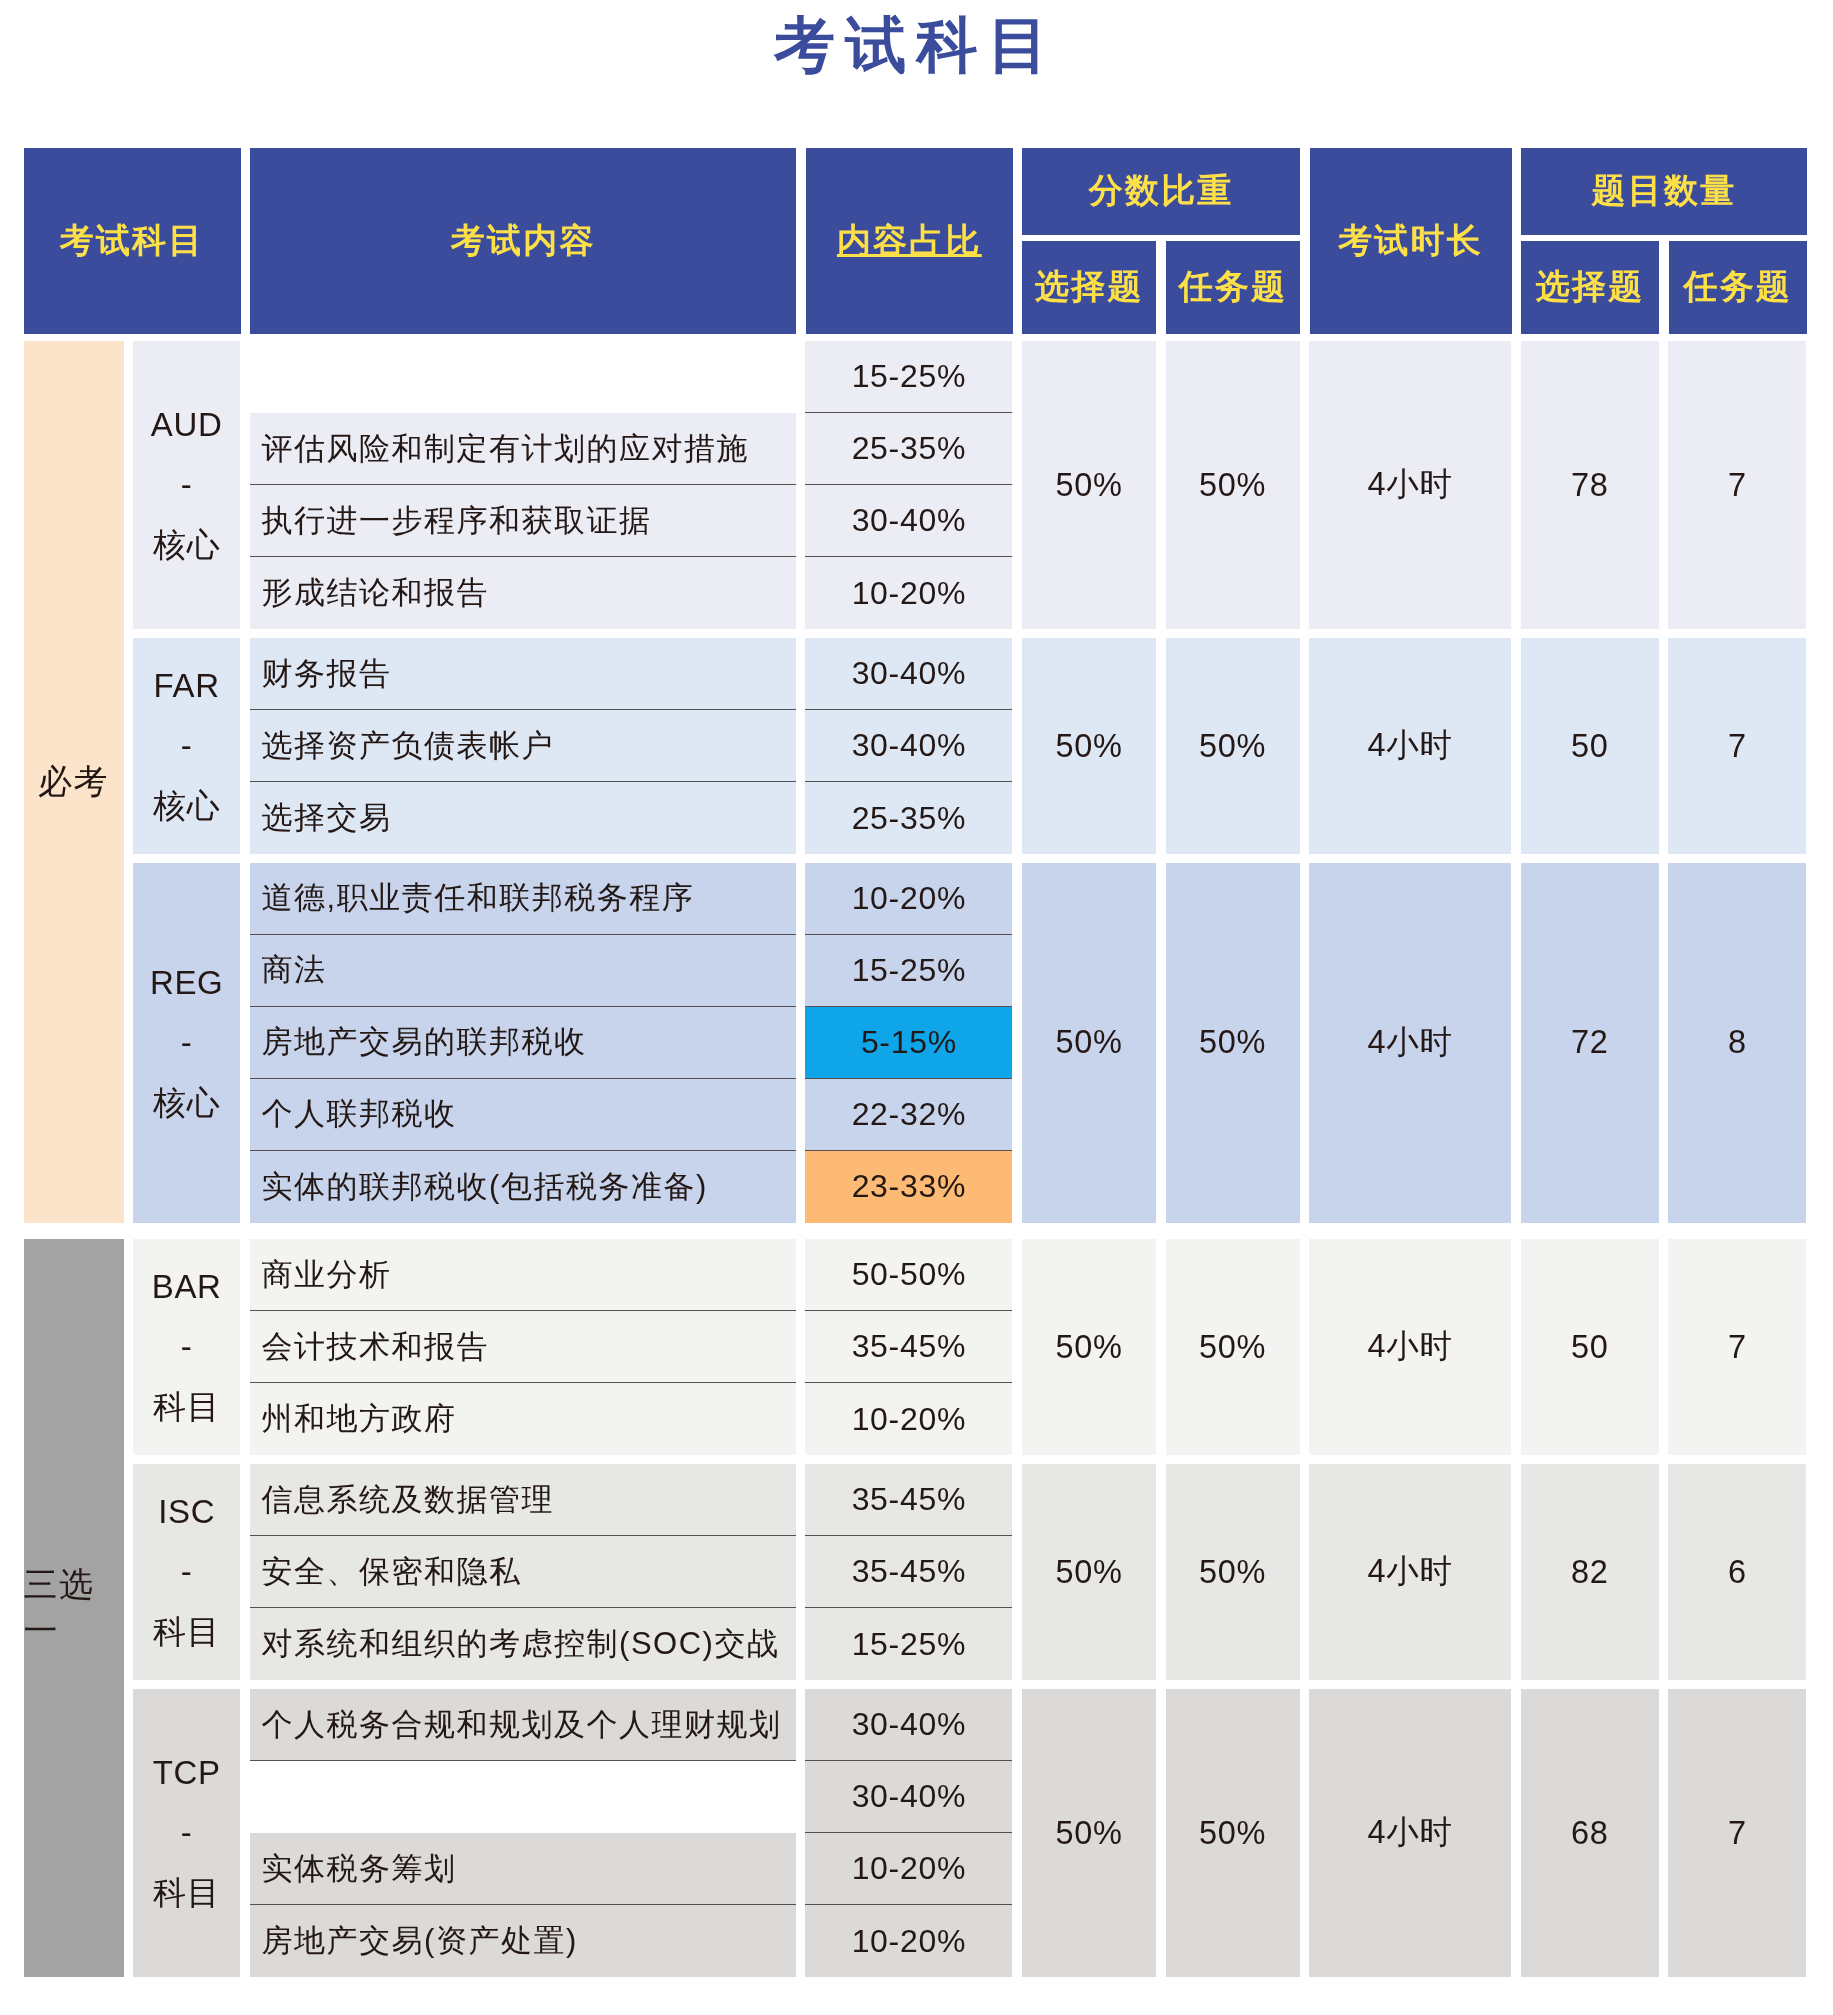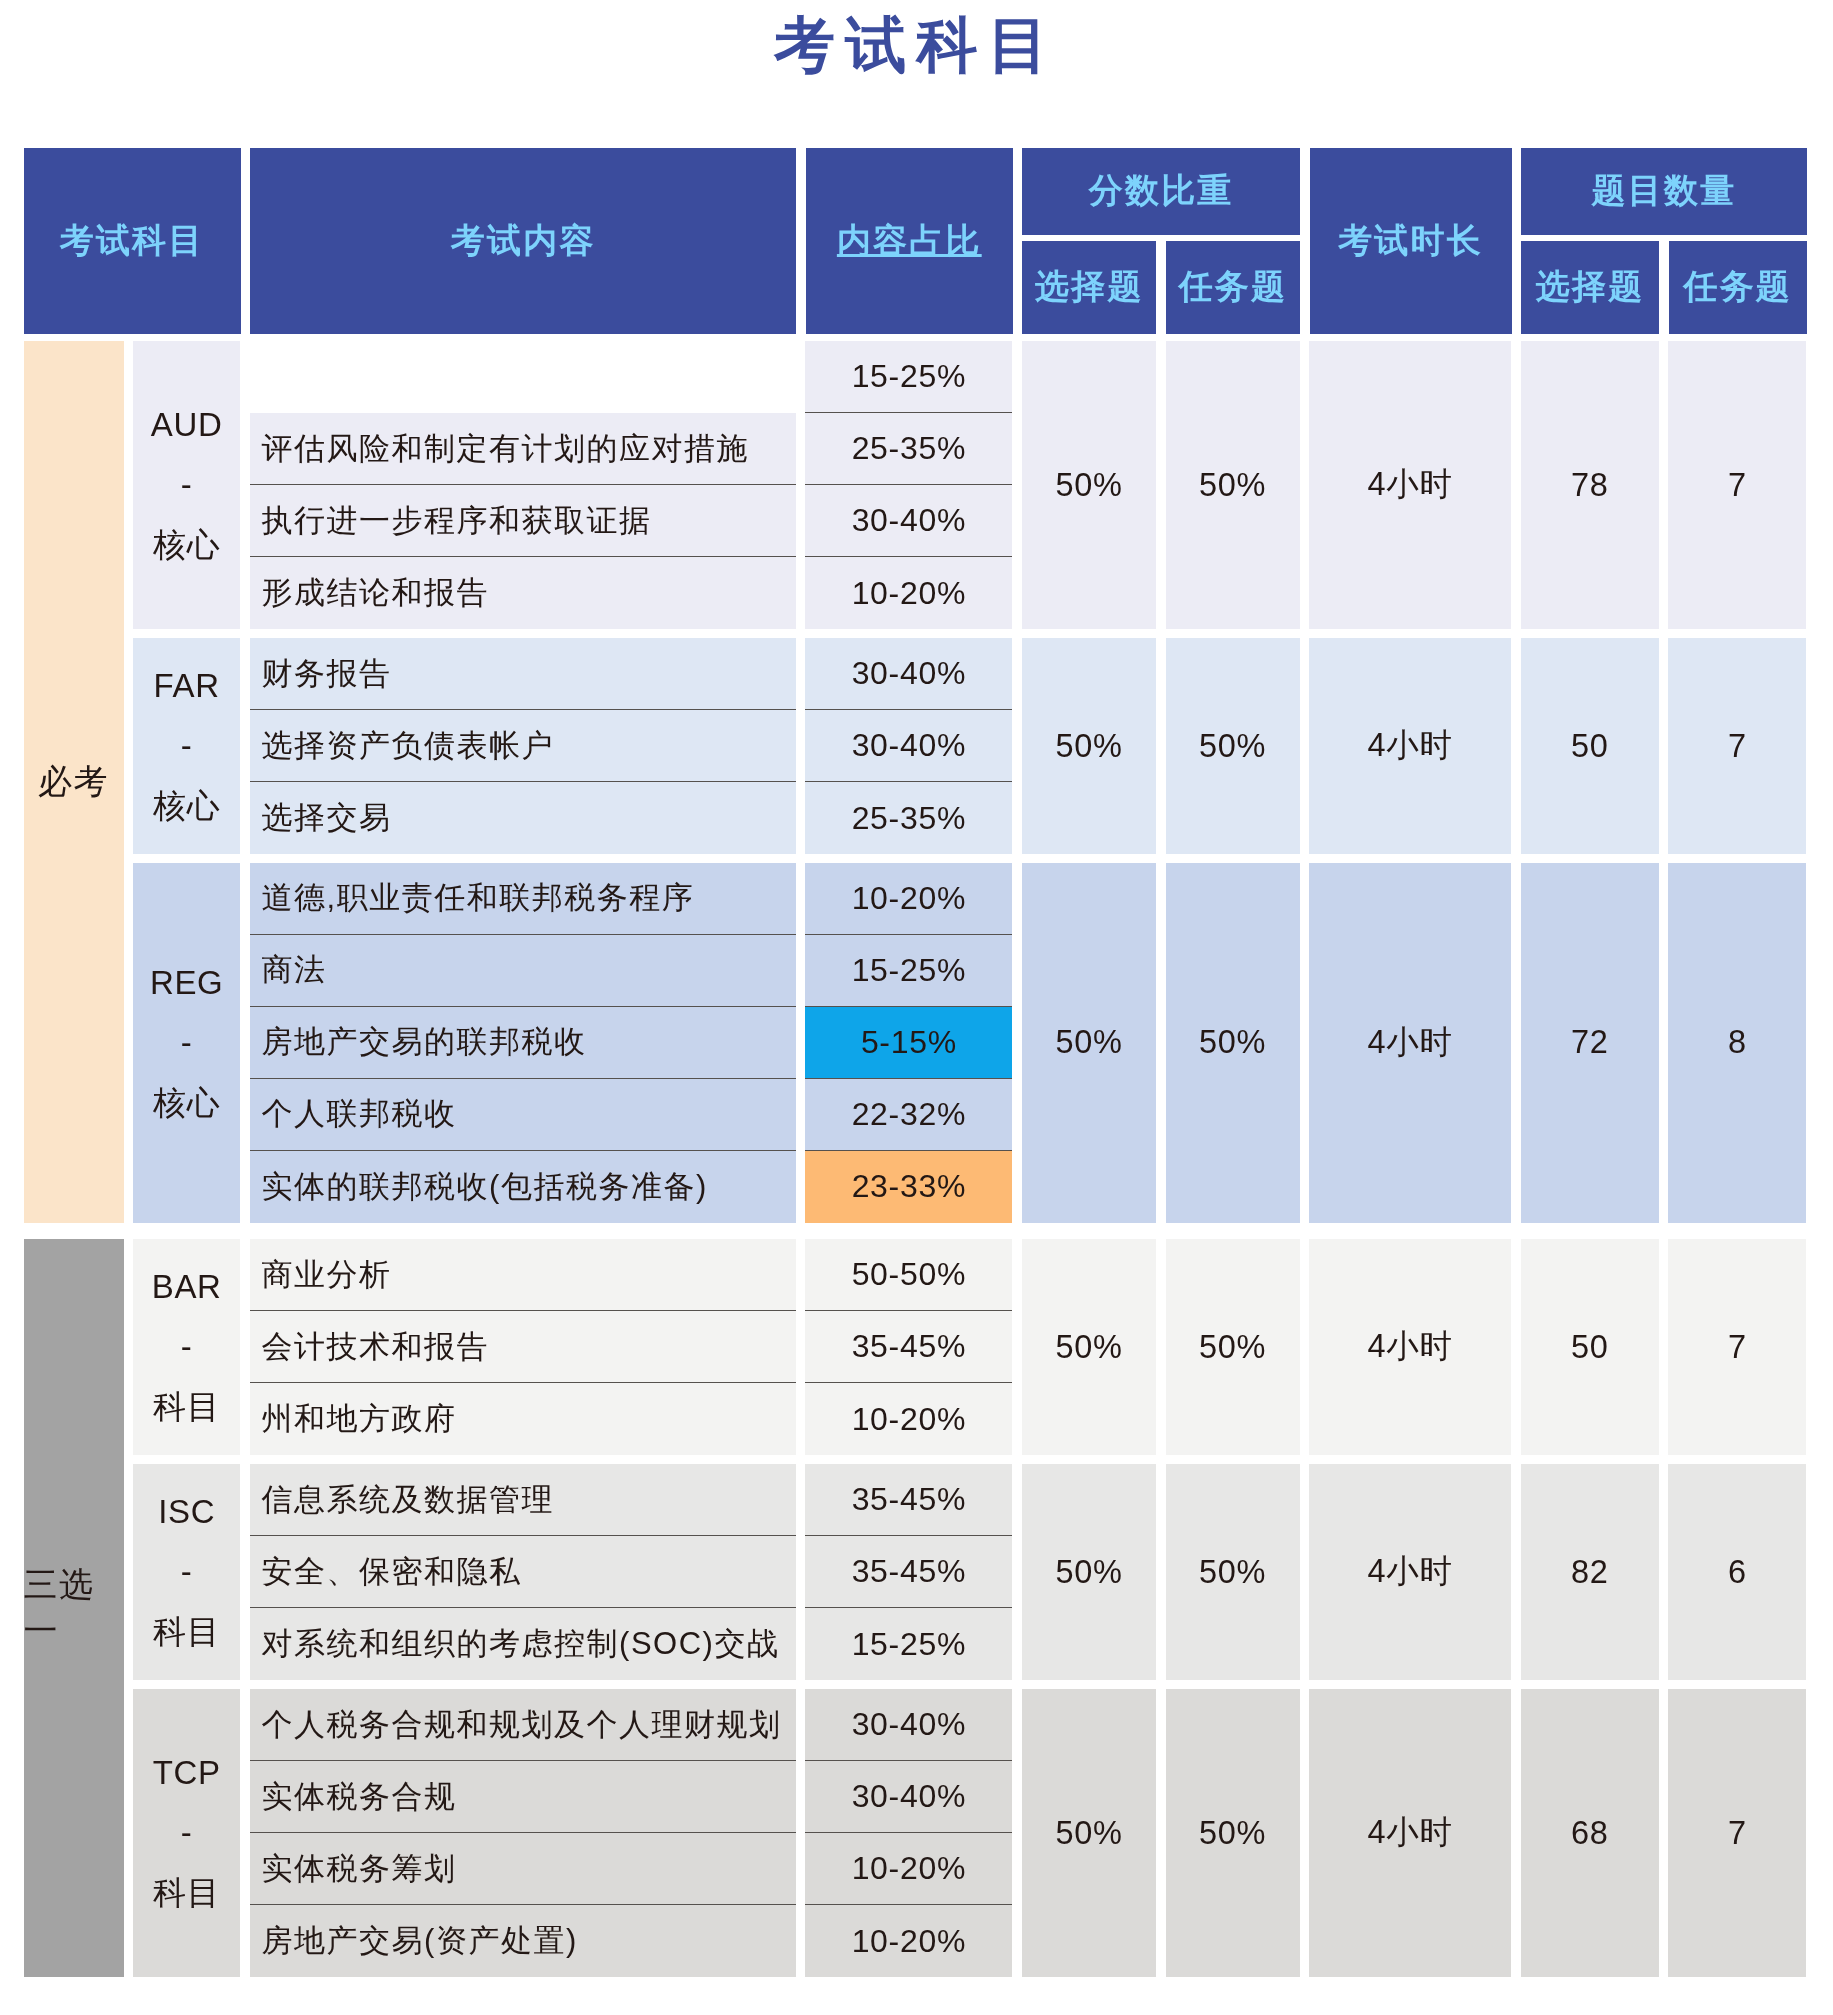--- a/index.html
+++ b/index.html
@@ -28,21 +28,21 @@
   .header-grid {
     margin-top: 67px;
     display: grid;
     grid-template-columns: 217px 546px 207px 134px 134px 202px 138px 138px;
     grid-template-rows: 87px 93px;
     column-gap: 9.6px;
     row-gap: 5.9px;
   }
   .hcell {
     background: #3B4C9D;
-    color: #7dd3fc;
+    color: #fde047;
     font-size: 34px;
     font-weight: bold;
     letter-spacing: 2.2px;
     display: flex; align-items: center; justify-content: center;
   }
   .c1 { grid-column: 1; } .c2 { grid-column: 2; } .c3 { grid-column: 3; text-decoration: underline; }
   .c4 { grid-column: 4; } .c5 { grid-column: 5; } .c6 { grid-column: 6; }
   .c7 { grid-column: 7; } .c8 { grid-column: 8; }
   .span2 { grid-row: 1 / span 2; }
   .r1 { grid-row: 1; } .r2 { grid-row: 2; }
@@ -216,21 +216,20 @@
               <div class="cell num" style="grid-area: 1 / 8 / span 3; background: rgb(231, 231, 230);">6</div>
             </div>
             <div class="section">
               <div class="cell subject" style="grid-area: 1 / 1 / span 4; background: rgb(219, 218, 216);">
                 <div class="subject-line">TCP</div>
                 <div class="subject-line">-</div>
                 <div class="subject-line">科目</div>
               </div>
               <div class="cell content sep" style="grid-area: 1 / 2; background: rgb(219, 218, 216);">个人税务合规和规划及个人理财规划</div>
               <div class="cell pct sep" style="grid-area: 1 / 3; background: rgb(219, 218, 216);">30-40%</div>
-              <div class="cell content sep" style="grid-area: 2 / 2; background: rgb(219, 218, 216);">实体税务合规</div>
               <div class="cell pct sep" style="grid-area: 2 / 3; background: rgb(219, 218, 216);">30-40%</div>
               <div class="cell content sep" style="grid-area: 3 / 2; background: rgb(219, 218, 216);">实体税务筹划</div>
               <div class="cell pct sep" style="grid-area: 3 / 3; background: rgb(219, 218, 216);">10-20%</div>
               <div class="cell content" style="grid-area: 4 / 2; background: rgb(219, 218, 216);">房地产交易(资产处置)</div>
               <div class="cell pct" style="grid-area: 4 / 3; background: rgb(219, 218, 216);">10-20%</div>
               <div class="cell num" style="grid-area: 1 / 4 / span 4; background: rgb(219, 218, 216);">50%</div>
               <div class="cell num" style="grid-area: 1 / 5 / span 4; background: rgb(219, 218, 216);">50%</div>
               <div class="cell num" style="grid-area: 1 / 6 / span 4; background: rgb(219, 218, 216);">4小时</div>
               <div class="cell num" style="grid-area: 1 / 7 / span 4; background: rgb(219, 218, 216);">68</div>
               <div class="cell num" style="grid-area: 1 / 8 / span 4; background: rgb(219, 218, 216);">7</div>

